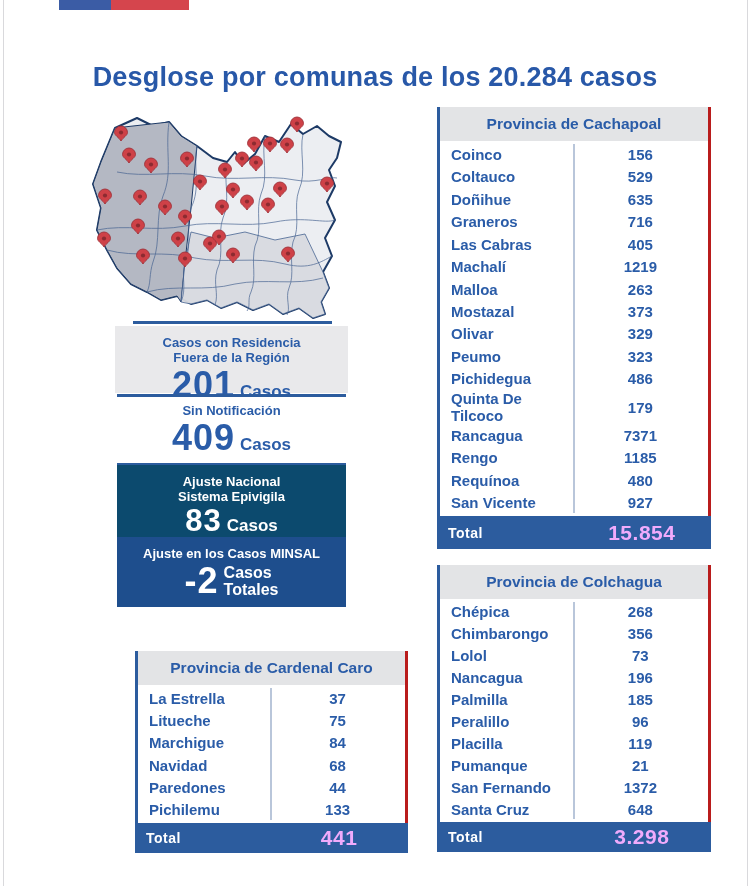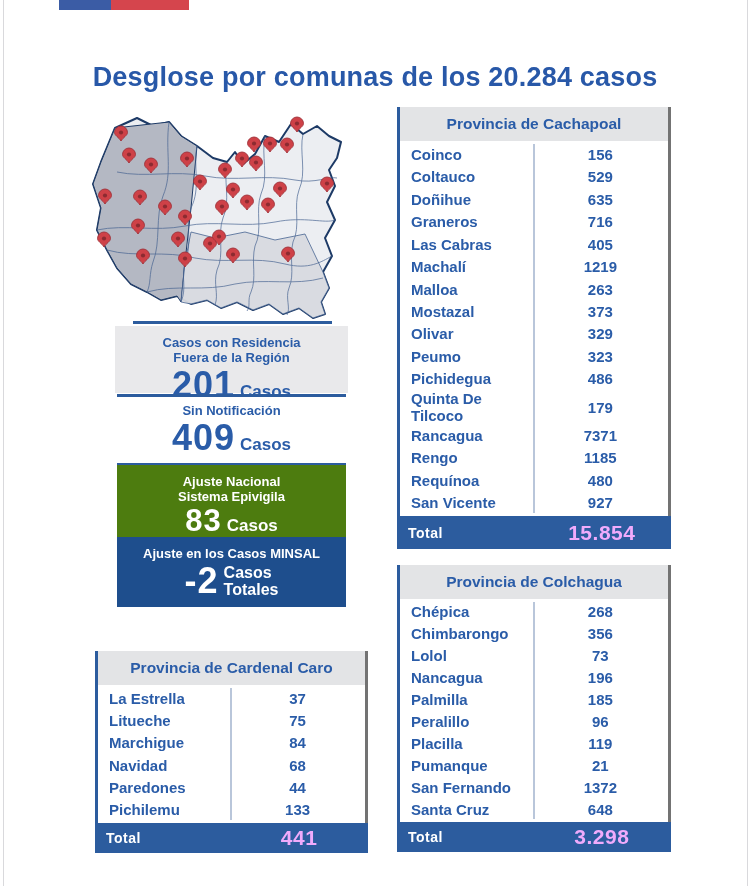--- a/index.html
+++ b/index.html
@@ -18,25 +18,25 @@
 
   .map-wrap{position:absolute;left:85px;top:112px;width:262px;height:212px;}
 
   .rule{position:absolute;height:3px;background:#2c5c9e;}
   .statbox{position:absolute;text-align:center;color:#2a5ca8;}
   .statbox .lbl{font-size:13px;font-weight:bold;line-height:15px;}
   .numrow{display:flex;justify-content:center;align-items:baseline;gap:5px;margin-top:2px;}
   .numrow .big{font-size:36px;font-weight:bold;line-height:36px;letter-spacing:1px;}
   .numrow .unit{font-size:17px;font-weight:bold;}
   .box-gray{background:#e9e9eb;padding-top:9px;}
-  .box-light{background:#4d7c0f;color:#ffffff;border-top:2px solid #2c5c9e;padding-top:9px;}
+  .box-light{background:#0c4a6e;color:#ffffff;border-top:2px solid #2c5c9e;padding-top:9px;}
   .box-dark{background:#1e4e8d;color:#ffffff;padding-top:9px;}
   .unit-stack{display:flex;flex-direction:column;align-items:flex-start;font-size:16px;font-weight:bold;line-height:17px;text-align:left;}
 
-  .table{position:absolute;border-left:3px solid #2c5c9e;border-right:3px solid #737373;background:#fff;}
+  .table{position:absolute;border-left:3px solid #2c5c9e;border-right:3px solid #b91c1c;background:#fff;margin-left:40px;}
   .thead{background:#e3e4e6;color:#2a5ca8;font-weight:bold;font-size:15.5px;
          text-align:center;height:34px;line-height:34px;}
   .tbody{position:relative;display:flex;flex-direction:column;padding:2px 0;}
   .tbody::before{content:"";position:absolute;left:49.5%;top:3px;bottom:3px;width:2px;background:#b9c6da;}
   .trow{flex:1;display:flex;align-items:center;}
   .tname{width:49.5%;padding-left:11px;font-size:15px;font-weight:bold;color:#2a5ca8;box-sizing:border-box;}
   .tval{flex:1;text-align:center;font-size:15px;font-weight:bold;color:#2a5ca8;}
   .tfoot{display:flex;align-items:center;background:#2c5c9e;color:#ffffff;margin:0 -3px;}
   .tfoot .tname{font-size:14px;color:#ffffff;letter-spacing:.5px;}
   .tfoot .tval{font-size:21px;color:#f0abfc;letter-spacing:.5px;}

